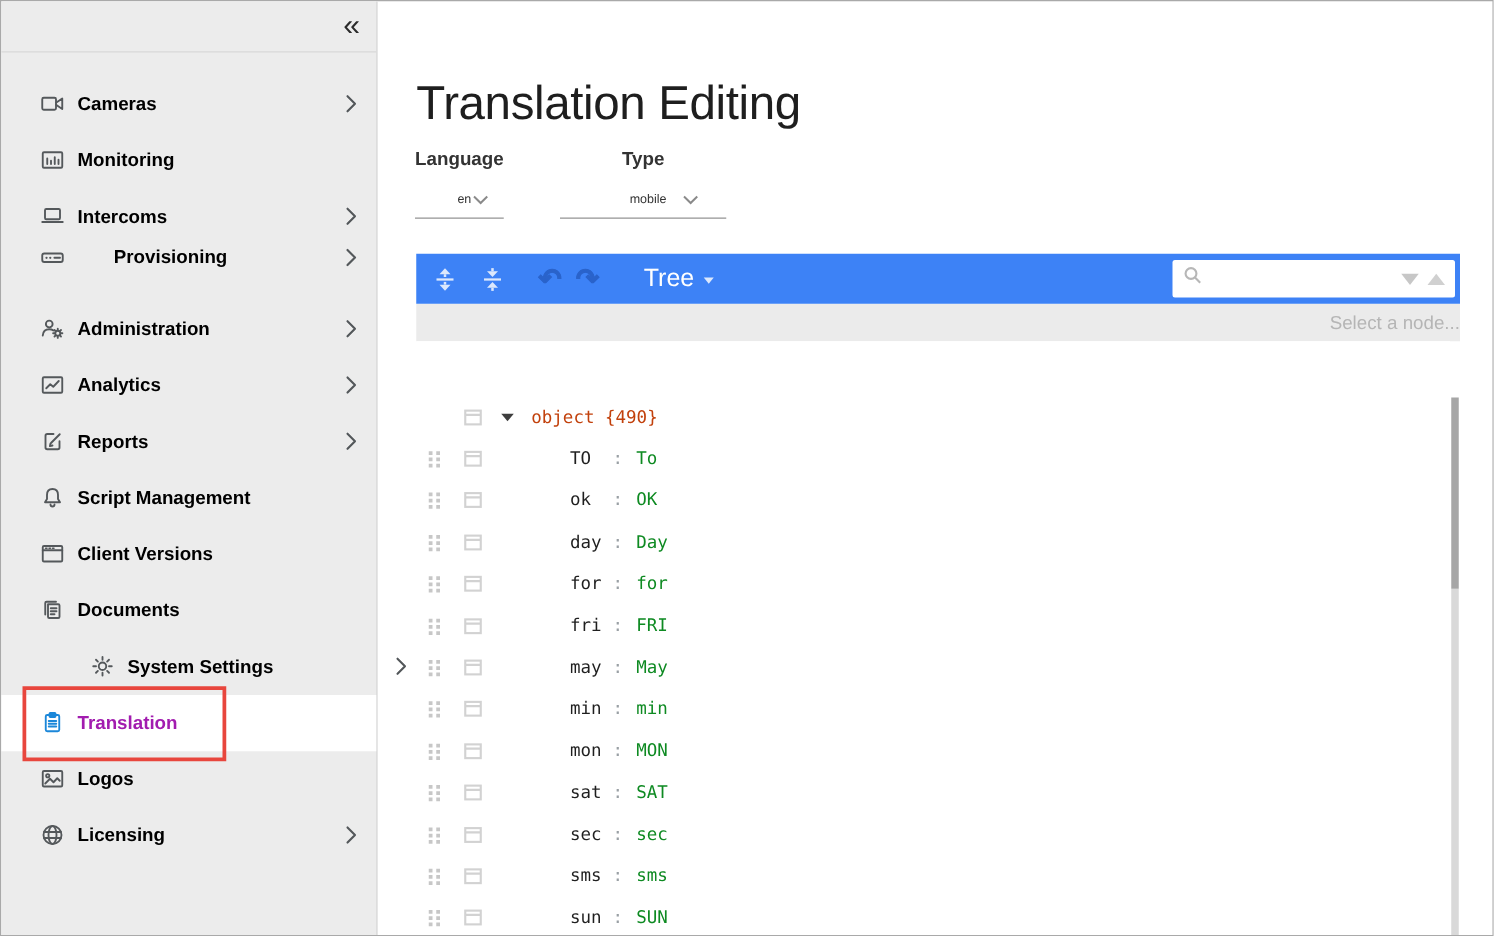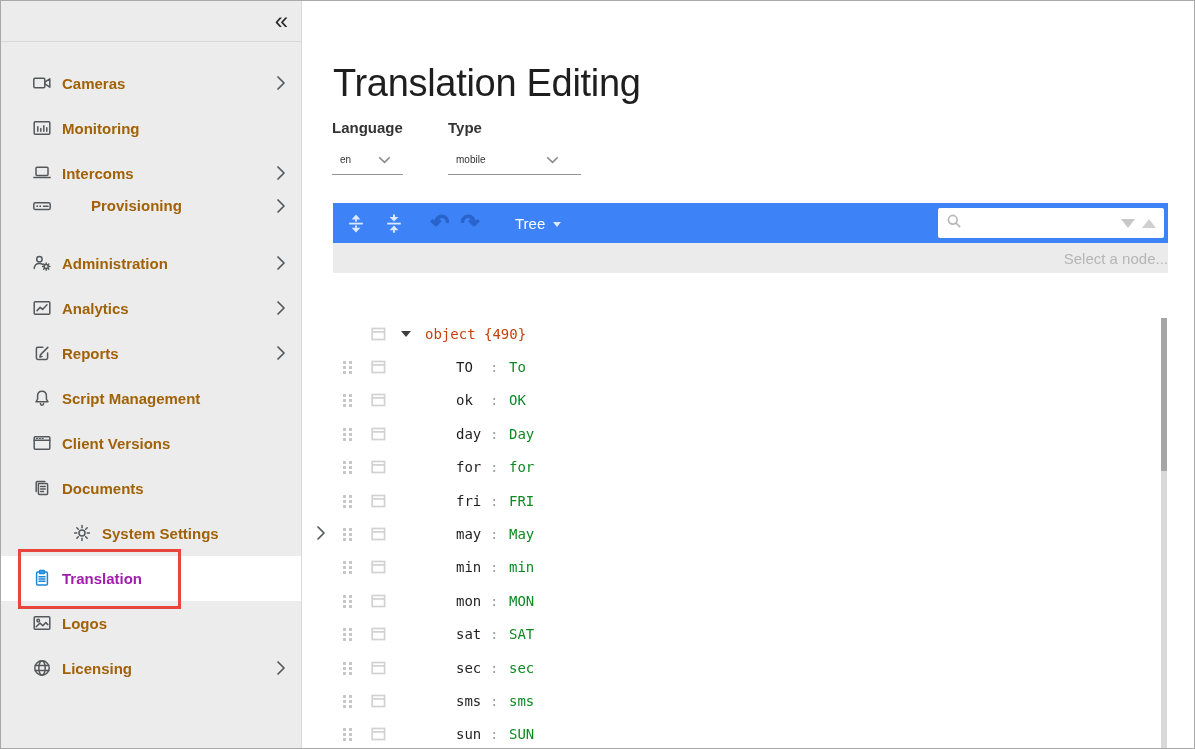--- a/index.html
+++ b/index.html
@@ -6,31 +6,31 @@
   body{width:1195px;height:749px;font-family:"Liberation Sans",sans-serif;-webkit-font-smoothing:antialiased;}
   .window{position:relative;width:1195px;height:749px;box-sizing:border-box;border:1px solid #a9a9a9;background:#fff;overflow:hidden;}
 
   
   .sidebar{position:absolute;left:0;top:0;width:301px;height:100%;background:#ececec;border-right:1px solid #d8d8d8;box-sizing:border-box;}
   .sidebar-header{height:40px;border-bottom:1px solid #d8d8d8;position:relative;}
   .collapse-btn{position:absolute;right:13px;top:3px;font-size:24px;color:#2b2b2b;cursor:pointer;line-height:34px;}
   .side-item{position:absolute;left:0;width:100%;height:45px;display:flex;align-items:center;padding-left:31px;box-sizing:border-box;cursor:pointer;}
   .side-item .icon{width:20px;height:20px;margin-right:10px;color:#54585b;flex:0 0 auto;}
   .side-item .icon svg{width:20px;height:20px;display:block;fill:none;stroke:currentColor;stroke-width:1.5;stroke-linecap:round;stroke-linejoin:round;}
-  .side-item .label{font-weight:bold;font-size:15px;color:#a16207;white-space:nowrap;}
+  .side-item .label{font-weight:bold;font-size:15px;color:#000000;white-space:nowrap;}
   .side-item .chev{position:absolute;right:15px;top:50%;transform:translateY(-50%);width:10px;height:16px;color:#54585b;}
   .side-item .chev svg{width:10px;height:16px;display:block;fill:none;stroke:currentColor;stroke-width:1.7;stroke-linecap:round;stroke-linejoin:round;}
   .side-item.active{background:#ffffff;}
   .side-item.active .icon{color:#1b87d9;}
   .side-item.active .label{color:#a21caf;}
   .annotation-box{position:absolute;left:17px;top:548px;width:157px;height:54px;border:3px solid #e8463d;z-index:6;pointer-events:none;}
 
   
   .page-title{position:absolute;left:332px;top:36px;font-size:38px;font-weight:300;color:#1e1e1e;letter-spacing:-0.3px;}
-  .filter{position:absolute;top:118px;}
+  .filter{position:absolute;top:118px;text-align:center;}
   .filter-language{left:331px;width:71px;}
   .filter-type{left:447px;width:133px;}
   .filter-label{font-weight:bold;font-size:15px;color:#333;margin-bottom:12px;}
   .select{position:relative;border-bottom:1px solid #949494;height:26px;cursor:pointer;}
   .select .val{font-size:10px;color:#333;padding-left:8px;line-height:24px;}
   .select .sel-chev{position:absolute;top:8px;width:13px;height:8px;color:#8a8a8a;}
   .filter-language .sel-chev{right:12px;}
   .filter-type .sel-chev{right:22px;}
   .select .sel-chev svg{width:13px;height:8px;display:block;fill:none;stroke:currentColor;stroke-width:1.6;}
 
@@ -38,21 +38,21 @@
   .editor{position:absolute;left:332px;top:202px;width:835px;bottom:0;}
   .menu{height:40px;background:#3d82f6;position:relative;display:flex;align-items:center;padding:0 0 0 8px;box-sizing:border-box;}
   .mbtn{width:26px;height:26px;border:none;background:transparent;padding:0;display:flex;align-items:center;justify-content:center;cursor:pointer;}
   .mbtn svg{display:block;}
   .mbtn.expand{margin-left:2px;}
   .mbtn.collapse{margin-left:12px;}
   .mbtn.undo,.mbtn.redo{font-size:22px;color:#2a63cb;font-weight:bold;-webkit-text-stroke:0.7px #2a63cb;line-height:26px;}
   .mbtn.undo{margin-left:20px;}
   .mbtn.redo{margin-left:4px;}
   .mode-btn{margin-left:32px;display:flex;align-items:center;background:transparent;border:none;cursor:pointer;padding:0;}
-  .mode-btn .mode-label{color:#fff;font-size:15px;}
+  .mode-btn .mode-label{color:#fff;font-size:20px;}
   .mode-caret{width:0;height:0;border-left:4.5px solid transparent;border-right:4.5px solid transparent;border-top:5px solid #dce8fc;margin-left:8px;margin-top:2px;}
   .search-box{position:absolute;right:4px;top:5px;width:226px;height:30px;background:#fff;border-radius:2px;display:flex;align-items:center;padding:0 8px;box-sizing:border-box;}
   .search-box input{flex:1;border:none;outline:none;font-size:14px;color:#333;min-width:0;background:transparent;margin-left:6px;}
   .search-next,.search-prev{width:0;height:0;border-left:7px solid transparent;border-right:7px solid transparent;cursor:pointer;}
   .search-next{border-top:9px solid #c7c7c7;margin-right:7px;}
   .search-prev{border-bottom:9px solid #d0d0d0;}
   .treepath{height:30px;background:#ebebeb;display:flex;align-items:center;padding-left:10px;font-size:15px;color:#b5b5b5;justify-content:flex-end;}
 
   .tree{position:absolute;left:0;right:8px;top:70px;bottom:0;background:#fff;overflow:hidden;padding-top:44px;font-family:"DejaVu Sans Mono","Liberation Mono",monospace;font-size:14px;}
   .trow{position:relative;height:33.4px;}

